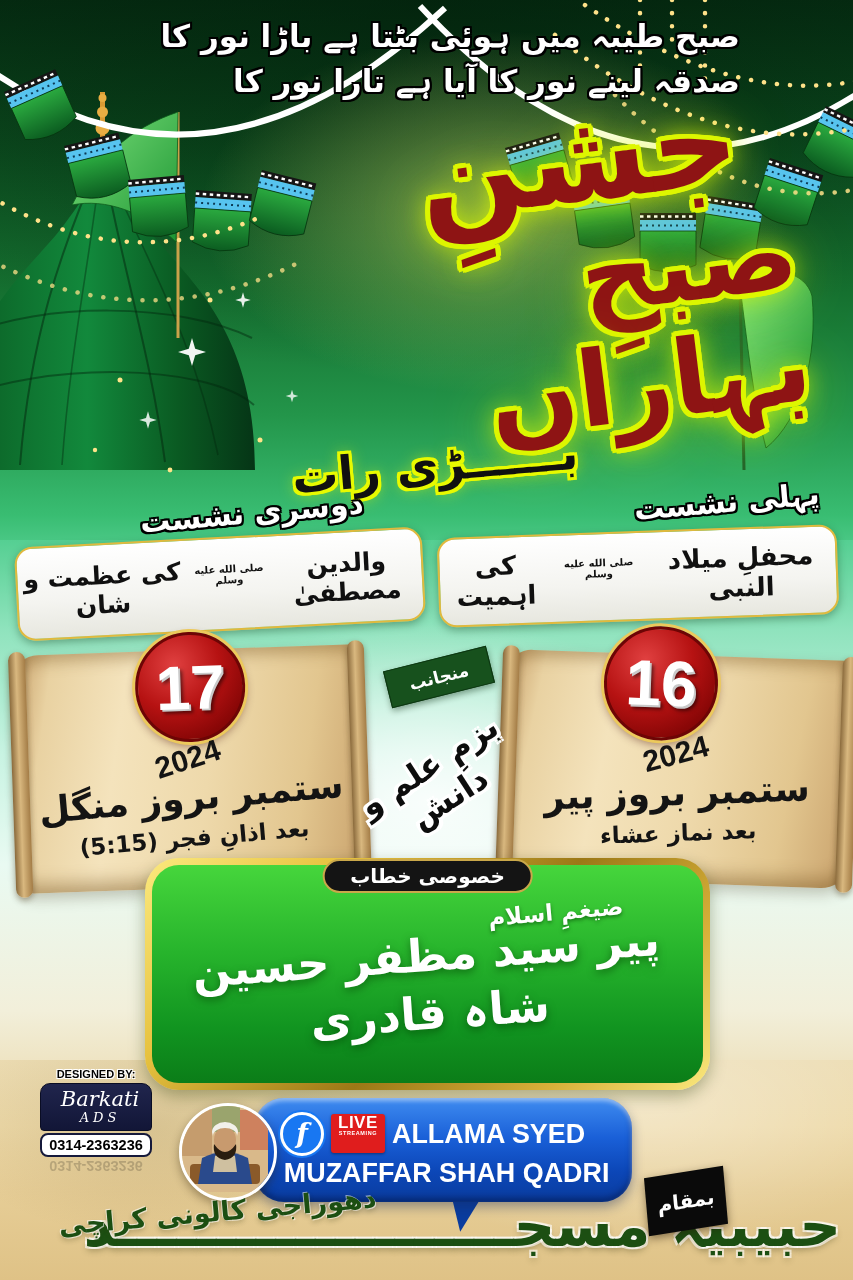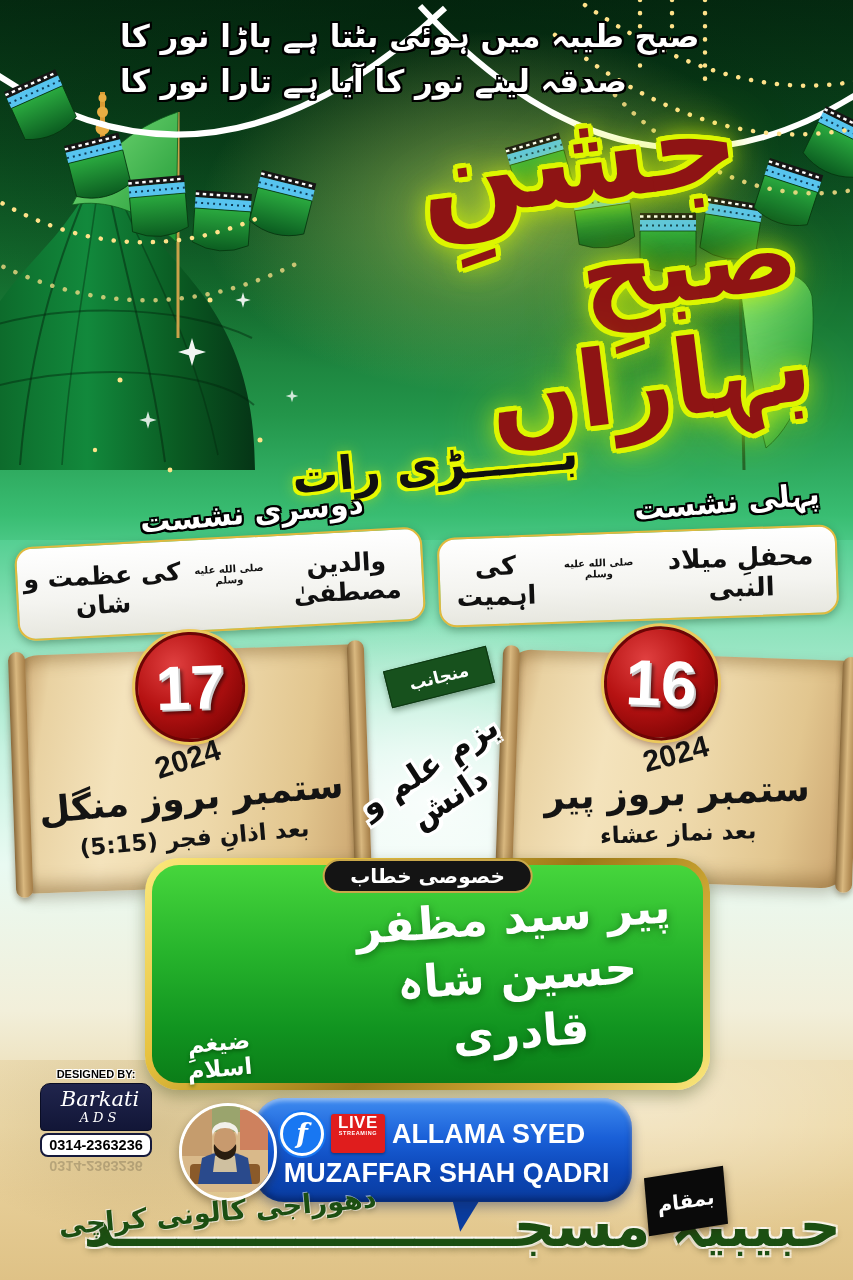--- a/index.html
+++ b/index.html
@@ -30,21 +30,21 @@
       radial-gradient(ellipse 420px 200px at 75% 20%, rgba(255,255,255,.35), rgba(255,255,255,0) 70%),
       linear-gradient(180deg,#ecdcb2 0%,#edd9a8 30%,#e6cd96 60%,#dfc286 100%);
   }
   
   .deco{position:absolute;left:0;top:0;z-index:2;}
   
   .ob2{text-shadow:-2px -2px 0 #000,-2px 0 0 #000,-2px 2px 0 #000,0 -2px 0 #000,0 2px 0 #000,2px -2px 0 #000,2px 0 0 #000,2px 2px 0 #000;}
   .ow3{text-shadow:-3px -3px 0 #fff,-3px 0 0 #fff,-3px 3px 0 #fff,0 -3px 0 #fff,0 3px 0 #fff,3px -3px 0 #fff,3px 0 0 #fff,3px 3px 0 #fff;}
   .oy3{text-shadow:-3px -3px 0 #e8fa00,-3px 0 0 #e8fa00,-3px 3px 0 #e8fa00,0 -3px 0 #e8fa00,0 3px 0 #e8fa00,3px -3px 0 #e8fa00,3px 0 0 #e8fa00,3px 3px 0 #e8fa00,0 0 16px rgba(230,250,0,.85);}
   
-  .couplet{position:absolute;left:120px;top:14px;width:620px;z-index:4;text-align:left;direction:rtl;color:#fff;font-weight:bold;}
+  .couplet{position:absolute;left:120px;top:14px;width:620px;z-index:4;text-align:right;direction:rtl;color:#fff;font-weight:bold;}
   .couplet .l1{font-size:31px;line-height:1.45;}
   .couplet .l2{font-size:31px;line-height:1.45;}
   
   .title-block{
     position:absolute;right:55px;top:105px;width:560px;z-index:3;
     direction:rtl;text-align:right;transform:rotate(-7deg);
     color:#8e1414;font-weight:bold;
   }
   .title-block .t1{font-size:122px;line-height:1.02;padding-right:45px;}
   .title-block .t2{font-size:104px;line-height:1.08;}
@@ -126,21 +126,21 @@
   
   .panel-gold{
     position:absolute;left:145px;top:858px;width:565px;height:232px;z-index:5;
     background:linear-gradient(135deg,#fbe97e 0%,#e7c23f 25%,#9c7816 55%,#d8b13a 80%,#fbe97e 100%);
     border-radius:34px;padding:7px;box-sizing:border-box;
     box-shadow:0 6px 16px rgba(40,60,10,.35);
   }
   .panel-green{
     width:100%;height:100%;border-radius:27px;
     background:linear-gradient(180deg,#46d63c 0%,#27b42c 40%,#119420 75%,#0b7d18 100%);
-    position:relative;display:flex;align-items:center;
+    position:relative;display:flex;flex-direction:column;align-items:center;
   }
   .panel-pill{
     position:absolute;top:-6px;left:50%;transform:translateX(-50%);
     background:#141414;border:2px solid #caa84a;border-radius:22px;
     padding:3px 26px;color:#fff;font-size:20px;font-weight:bold;direction:rtl;white-space:nowrap;
   }
   .panel-honorific{
     margin-top:34px;align-self:flex-end;margin-right:80px;
     color:#fff;font-size:23px;font-weight:bold;direction:rtl;transform:rotate(-5deg);
     text-shadow:0 2px 4px rgba(0,60,0,.55);

